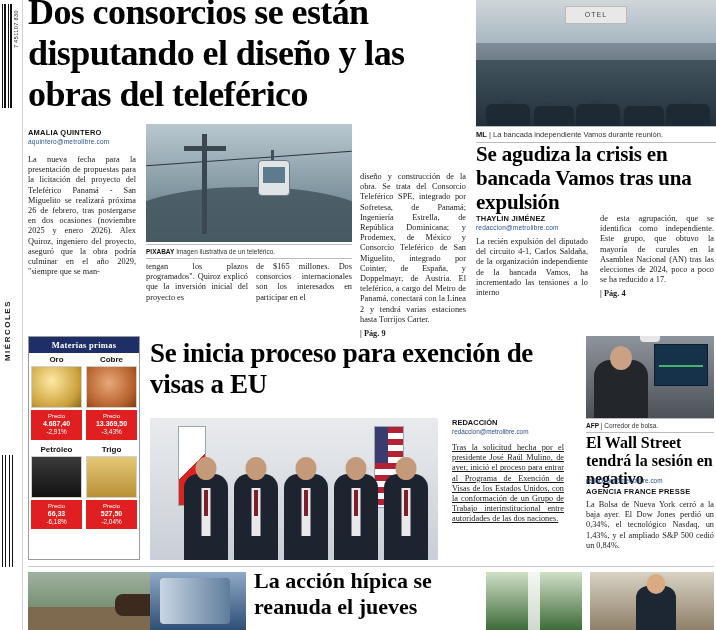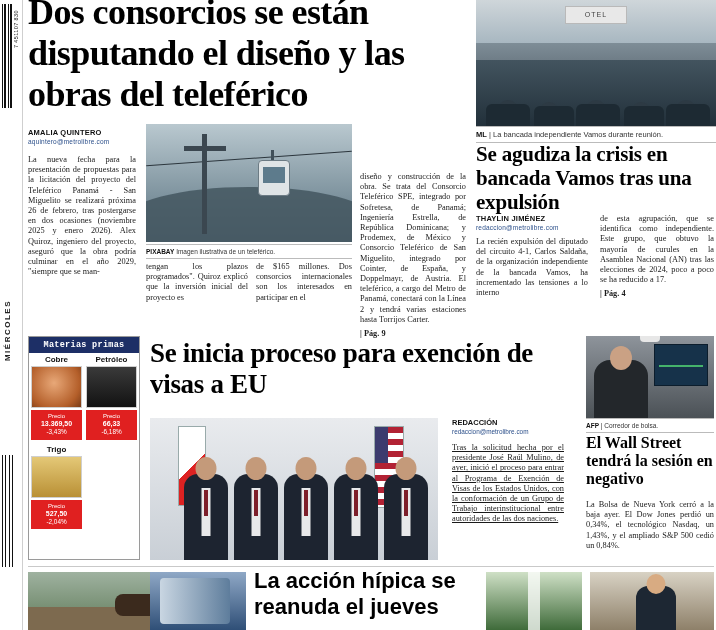--- a/index.html
+++ b/index.html
@@ -114,21 +114,21 @@
   .cr2{position:absolute;left:600px;top:214px;width:114px;height:120px;}
   .ref{font-weight:bold;}
 
   
   .mp{
     position:absolute;left:28px;top:336px;width:110px;height:222px;
     border:1px solid #9a9a9a;background:#fff;
   }
   .mp .mp-head{
     height:16px;background:#1d2f66;color:#fff;
-    font-family:Liberation Mono, monospace;font-size:8.5px;font-weight:bold;
+    font-family:Liberation Serif, serif;font-size:8.5px;font-weight:bold;
     line-height:16px;text-align:center;letter-spacing:.3px;
   }
   .mp-grid{display:flex;flex-wrap:wrap;}
   .mp-cell{width:50%;box-sizing:border-box;padding:2px 2px 3px;}
   .mp-cell .t{
     font-family:"Liberation Sans",sans-serif;font-size:8px;font-weight:bold;
     text-align:center;color:#111;margin-bottom:2px;
   }
   .mp-ico{height:40px;border:1px solid #cfcfcf;background:#f1efe9;position:relative;overflow:hidden;}
   .ico-oro{background:radial-gradient(circle at 40% 35%,#ffe9a3,#caa03a 70%,#8a6a16);}
@@ -197,21 +197,21 @@
   
   .hr-thin{position:absolute;left:28px;top:566px;width:686px;height:1px;background:#c9c9c9;}
   .bphoto{position:absolute;top:572px;height:58px;overflow:hidden;}
   .bp1{left:28px;width:218px;background:linear-gradient(180deg,#9fb2a0 0%,#5f7a58 100%);}
   .bp1 .track{position:absolute;left:0;bottom:0;width:100%;height:40%;background:#7d6a4f;}
   .bp1 .horse{position:absolute;left:40%;bottom:14px;width:48px;height:22px;background:#3b2a1d;border-radius:8px;}
   .bp2{left:150px;width:96px;background:linear-gradient(180deg,#8fa8c6 0%,#2f4f77 100%);}
   .bp2 .pipe{position:absolute;left:10px;top:6px;width:70px;height:46px;background:linear-gradient(90deg,#c9d6e2,#5e7d9c);border-radius:4px;}
   .bottom-head{
     position:absolute;left:254px;top:568px;width:224px;
-    font-family:Liberation Sans, sans-serif;font-weight:bold;font-size:22px;line-height:26px;color:#000;
+    font-family:Liberation Serif, serif;font-weight:bold;font-size:22px;line-height:26px;color:#000;
   }
   .bp3{left:486px;width:96px;background:linear-gradient(180deg,#cfe0c6 0%,#3f6b3a 100%);}
   .bp3 .fall{position:absolute;left:42px;top:0;width:12px;height:58px;background:rgba(255,255,255,.75);}
   .bp4{left:590px;width:124px;background:linear-gradient(180deg,#d8d2c4 0%,#8e8069 100%);}
   .bp4 .fig{position:absolute;left:46px;bottom:0;width:40px;height:44px;background:#1d2733;border-radius:12px 12px 0 0;}
   .bp4 .fig .h{position:absolute;left:50%;top:-12px;transform:translateX(-50%);width:19px;height:20px;background:#d8ab82;border-radius:50%;}
 </style>
 </head>
 <body>
 
@@ -296,20 +296,29 @@
   </div>
   <div class="cr2 col">
     <p>de esta agrupación, que se identifica como independiente. Este grupo, que obtuvo la mayoría de curules en la Asamblea Nacional (AN) tras las elecciones de 2024, poco a poco se ha reducido a 17.</p>
     <p class="ref">| Pág. 4</p>
   </div>
 
   <div class="mp">
     <div class="mp-head">Materias primas</div>
     <div class="mp-grid">
 
+      <div class="mp-cell">
+        <div class="t">Oro</div>
+        <div class="mp-ico ico-oro"></div>
+        <div class="mp-price">
+          <span class="lbl">Precio</span>
+          <span class="val">4.687,40</span>
+          <span class="chg">-2,91%</span>
+        </div>
+      </div>
 
       <div class="mp-cell">
         <div class="t">Cobre</div>
         <div class="mp-ico ico-cob"></div>
         <div class="mp-price">
           <span class="lbl">Precio</span>
           <span class="val">13.369,50</span>
           <span class="chg">-3,43%</span>
         </div>
       </div>
@@ -384,20 +393,26 @@
     <div class="man">
         <div class="h"></div>
       </div>
     <div class="mask"></div>
   </div>
   <div class="bolsa-cap">
     <b>AFP</b>
     <span>| Corredor de bolsa.</span>
   </div>
   <div class="bolsa-head">El Wall Street tendrá la sesión en negativo</div>
+  <div class="bolsa-by">
+    <span class="red-by" style="display:block;">
+      <span class="mail">redaccion@metrolibre.com</span>
+    </span>
+    <span class="byline" style="display:block;margin-top:3px;">AGENCIA FRANCE PRESSE</span>
+  </div>
   <div class="bolsa-body col">
     <p>La Bolsa de Nueva York cerró a la baja ayer. El Dow Jones perdió un 0,34%, el tecnológico Nasdaq, un 1,43%, y el ampliado S&amp;P 500 cedió un 0,84%.</p>
   </div>
 
   <div class="hr-thin"></div>
   <div class="bphoto bp1">
     <div class="track"></div>
     <div class="horse"></div>
   </div>
   <div class="bphoto bp2">

